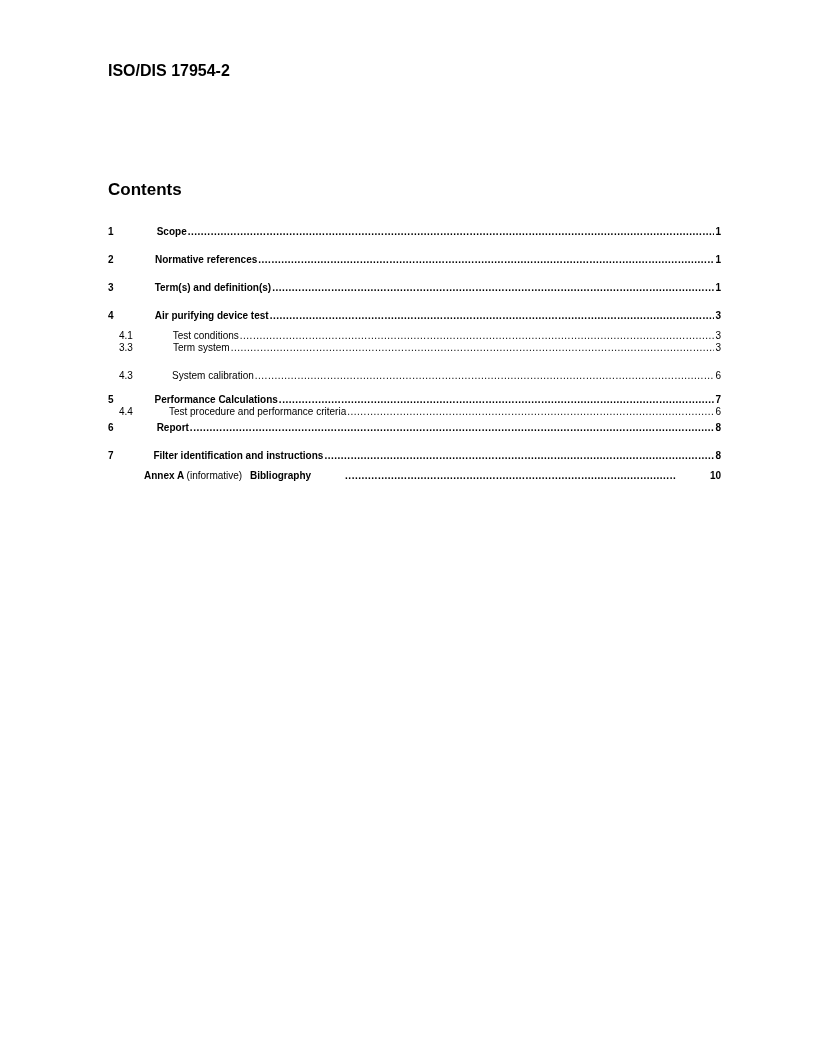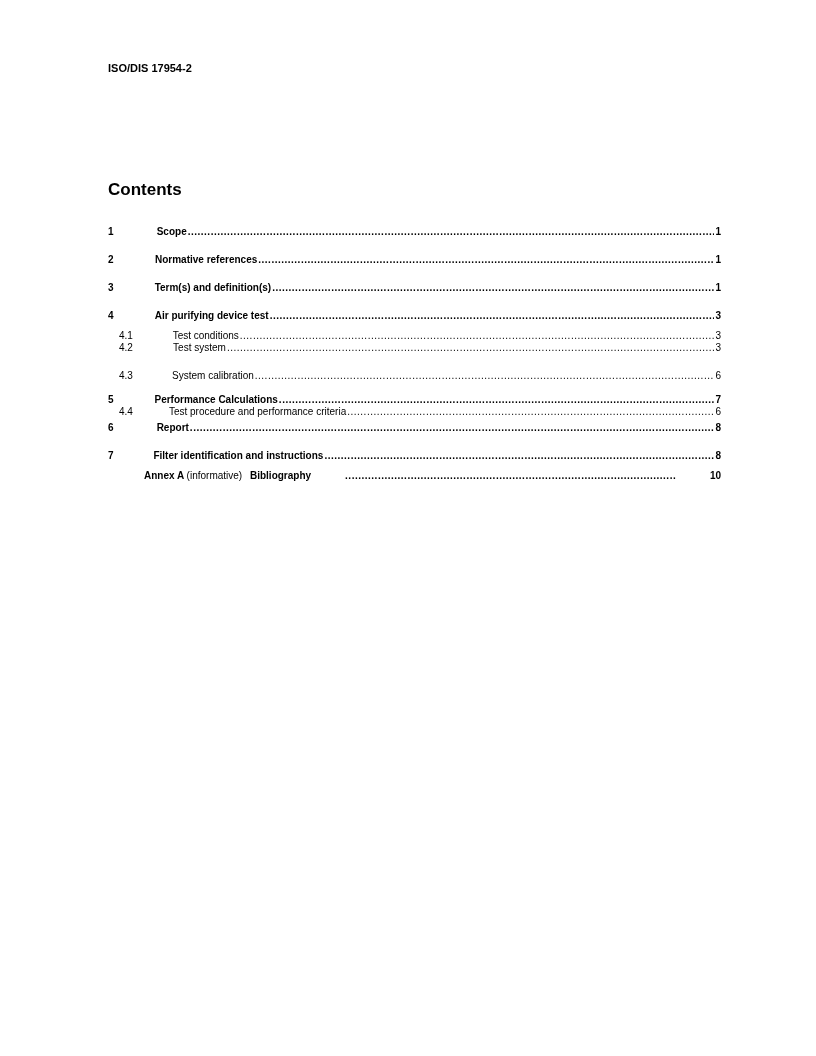--- a/index.html
+++ b/index.html
@@ -2,21 +2,21 @@
 <html><head>
   <meta charset="utf-8">
   <style>
     html, body { margin: 0; padding: 0; background: #ffffff; }
     body {
       width: 816px; height: 1056px; position: relative; overflow: hidden;
       font-family: "Liberation Sans", sans-serif; color: #000;
     }
     .header-id {
       position: absolute; left: 108px; top: 62px;
-      font-size: 11px; font-weight: bold;
+      font-size: 16px; font-weight: bold;
     }
     .toc-title {
       position: absolute; left: 108px; top: 180px;
       font-size: 17px; font-weight: bold;
     }
     .toc {
       position: absolute; left: 108px; top: 226px; width: 613px;
     }
     .entry {
       position: absolute; left: 0; width: 613px;
@@ -79,22 +79,22 @@
   </div>
 
   <div class="entry lvl2" style="top:104px;justify-content:space-between;">
     <span class="num">4.1</span>
     <span class="title">Test conditions</span>
     <span class="leader"></span>
     <span class="page">3</span>
   </div>
 
   <div class="entry lvl2" style="top:116px;">
-    <span class="num">4.2</span>
-    <span class="title">Test system</span>
+    <span class="num">3.3</span>
+    <span class="title">Term system</span>
     <span class="leader"></span>
     <span class="page">3</span>
   </div>
 
   <div class="entry lvl2" style="top:144px;">
     <span class="num">4.3</span>
     <span class="title">System calibration</span>
     <span class="leader"></span>
     <span class="page">6</span>
   </div>

